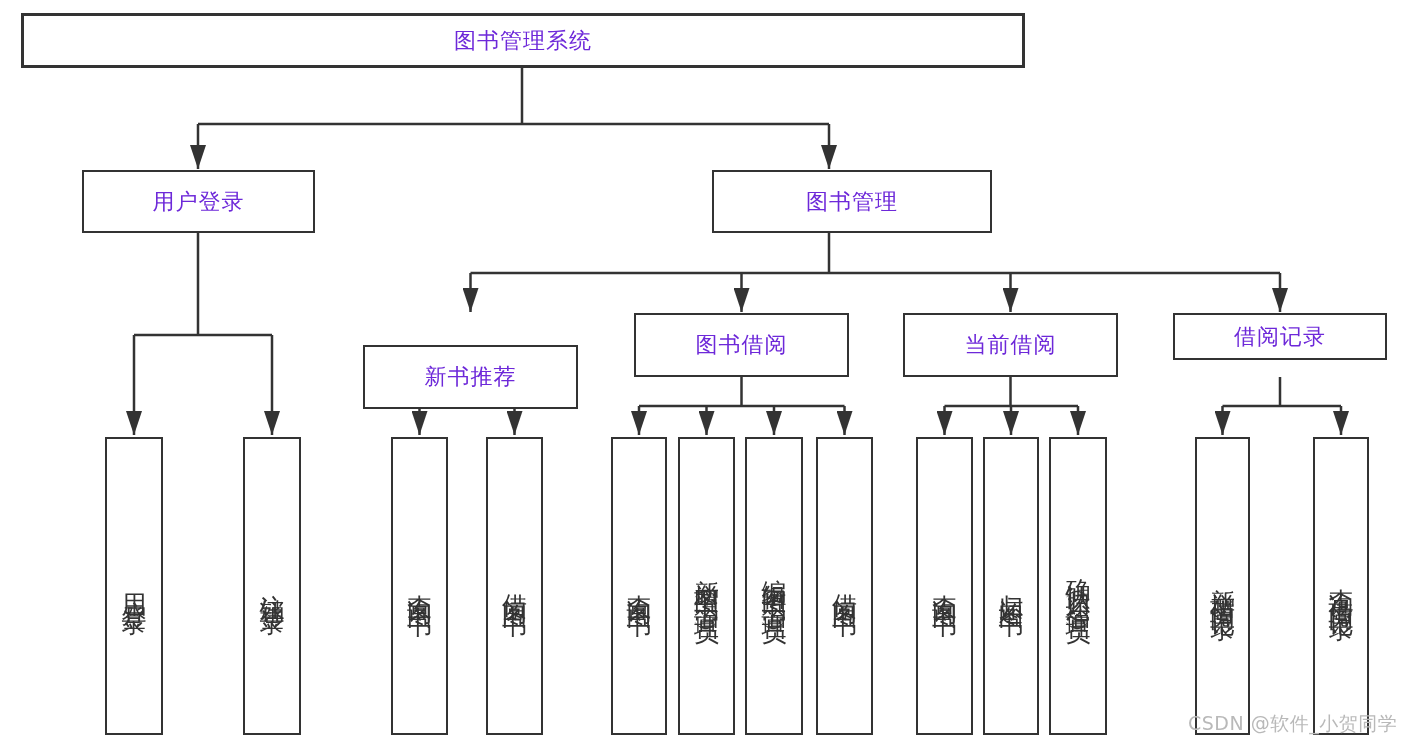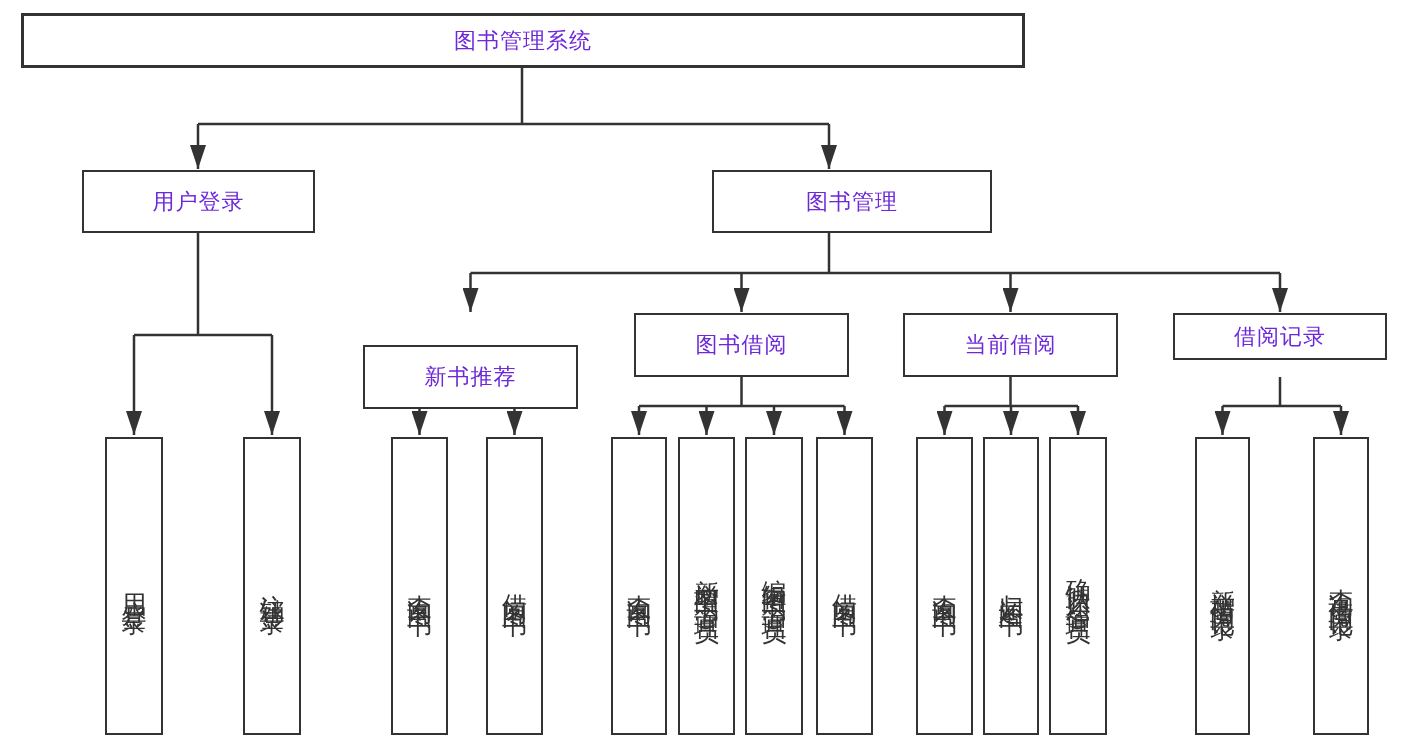--- a/index.html
+++ b/index.html
@@ -142,13 +142,14 @@
     <span>确认归还（管理员）</span>
   </div>
 
   <div class="leaf l12">
     <span>新增借阅记录</span>
   </div>
   <div class="leaf l13">
     <span>查询借阅记录</span>
   </div>
 
+  <div class="watermark">CSDN @软件_小贺同学</div>
 </div>
 
 </body></html>

